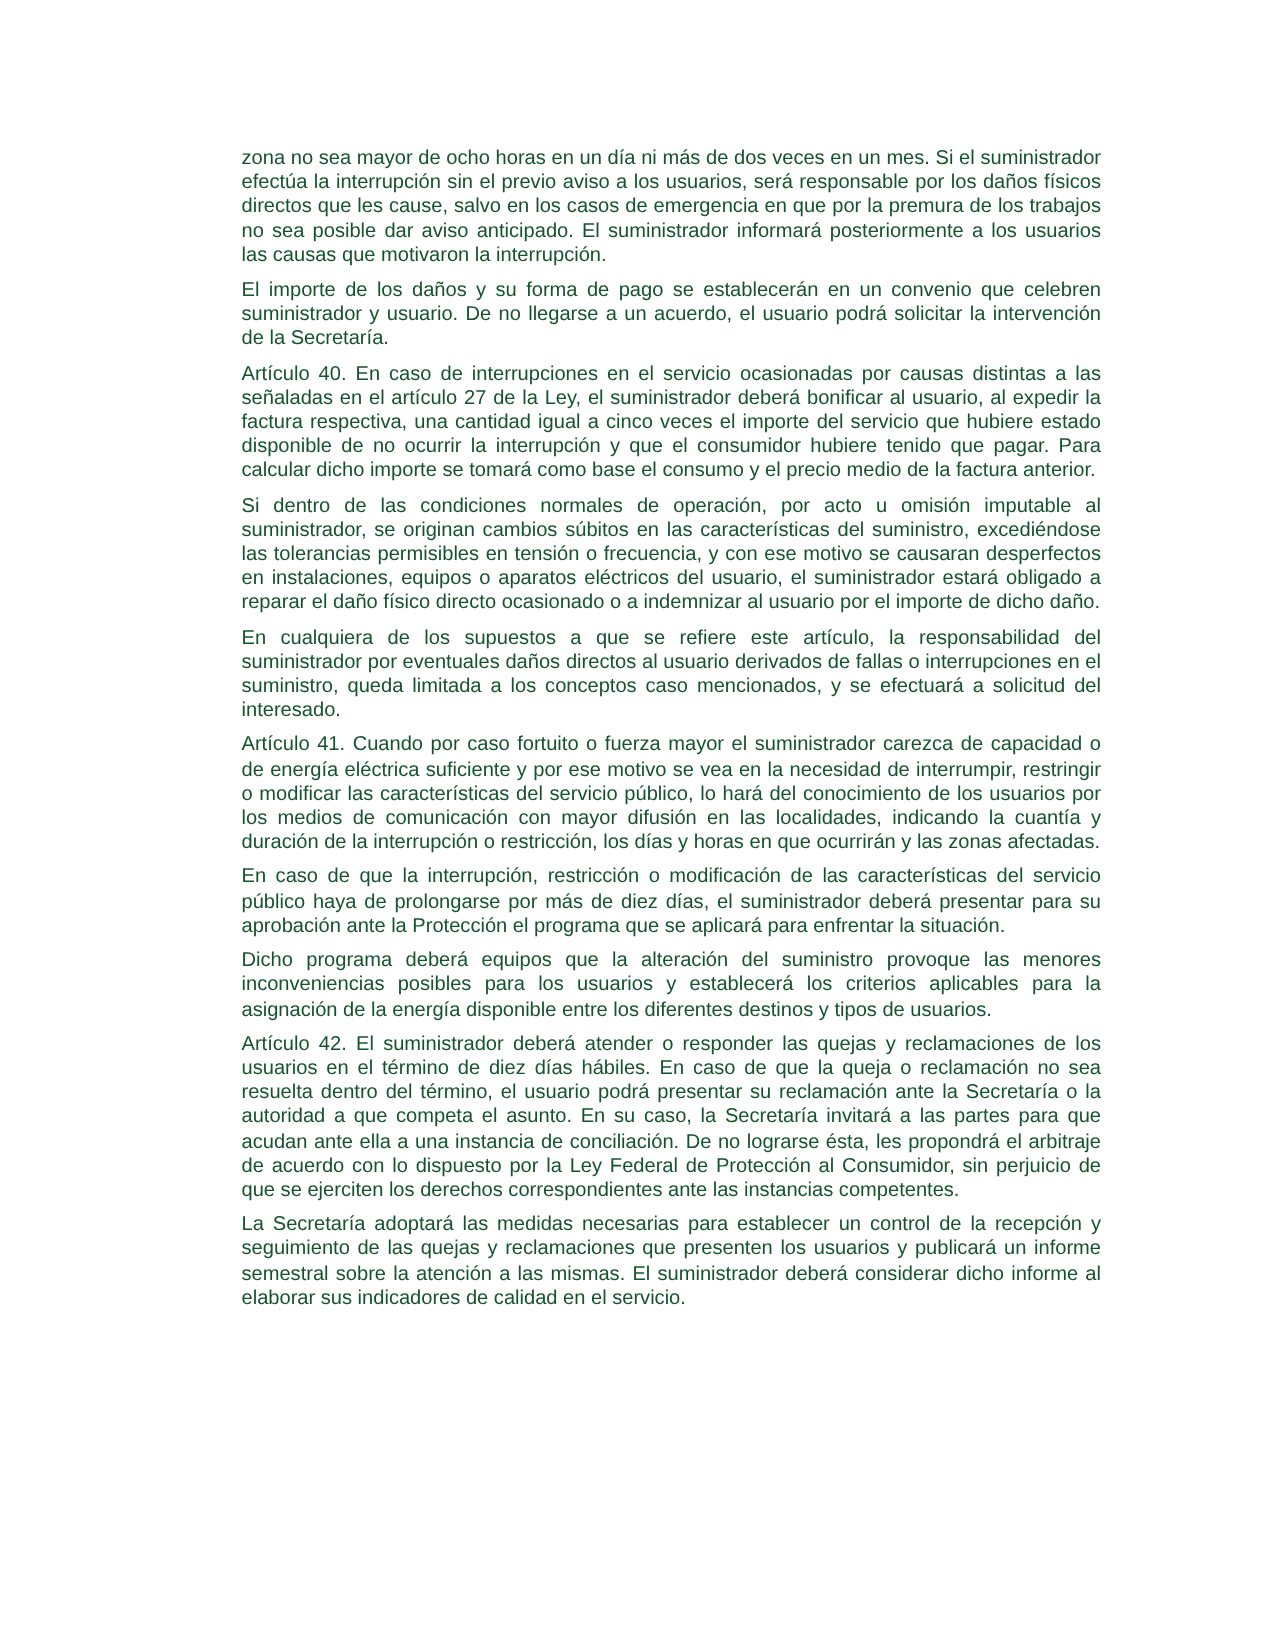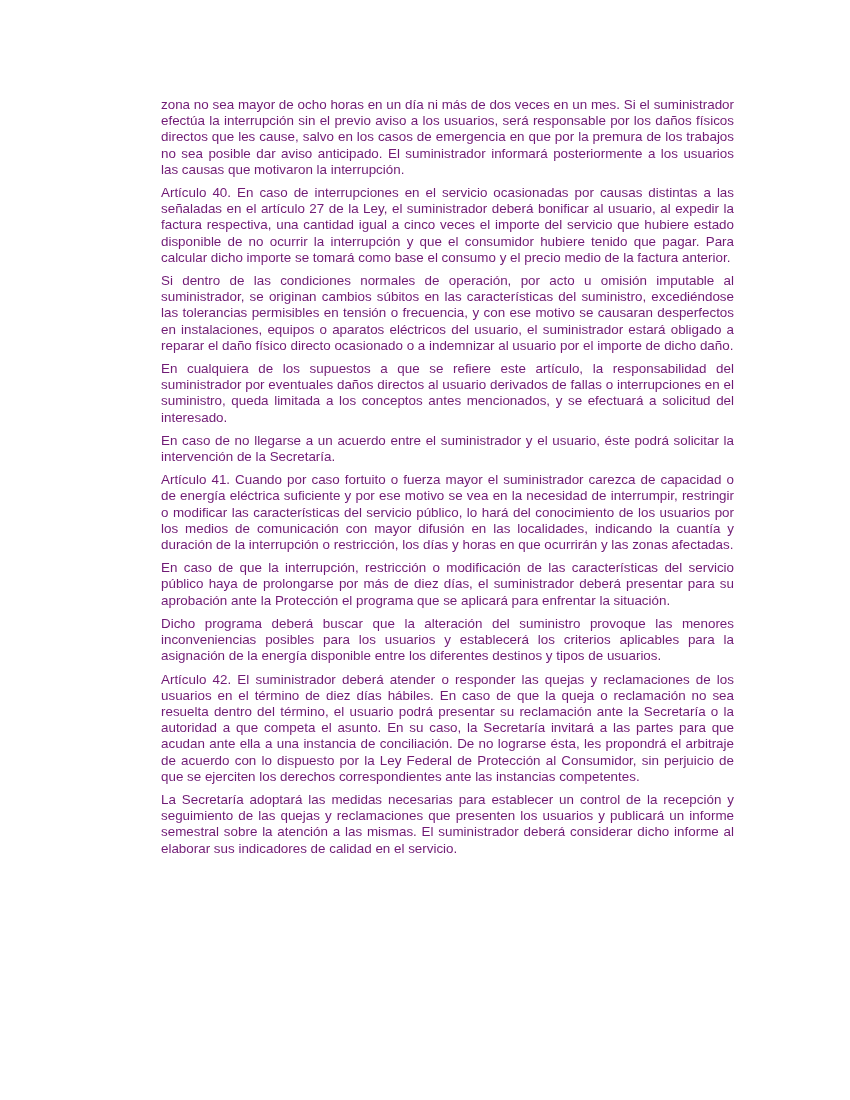--- a/index.html
+++ b/index.html
@@ -15,52 +15,52 @@
     overflow: hidden;
   }
   .content {
     position: absolute;
     left: 161px;
     top: 97px;
     width: 573px;
     font-family: "Liberation Sans", sans-serif;
     font-size: 13.4px;
     line-height: 16.2px;
-    color: #701a75;
+    color: #14532d;
     text-align: justify;
   }
   .content p {
     margin: 0 0 7px 0;
     padding: 0;
   }
   .lead {
     font-weight: normal;
   }
 </style>
 </head>
 <body>
 
 <div class="page">
   <div class="content">
 
     <p><span>zona no sea mayor de ocho horas en un día ni más de dos veces en un mes. Si el suministrador efectúa la interrupción sin el previo aviso a los usuarios, será responsable por los daños físicos directos que les cause, salvo en los casos de emergencia en que por la premura de los trabajos no sea posible dar aviso anticipado. El suministrador informará posteriormente a los usuarios las causas que motivaron la interrupción.</span></p>
 
+    <p><span>El importe de los daños y su forma de pago se establecerán en un convenio que celebren suministrador y usuario. De no llegarse a un acuerdo, el usuario podrá solicitar la intervención de la Secretaría.</span></p>
 
     <p><span class="lead">Artículo 40.</span><span> En caso de interrupciones en el servicio ocasionadas por causas distintas a las señaladas en el artículo 27 de la Ley, el suministrador deberá bonificar al usuario, al expedir la factura respectiva, una cantidad igual a cinco veces el importe del servicio que hubiere estado disponible de no ocurrir la interrupción y que el consumidor hubiere tenido que pagar. Para calcular dicho importe se tomará como base el consumo y el precio medio de la factura anterior.</span></p>
 
     <p><span>Si dentro de las condiciones normales de operación, por acto u omisión imputable al suministrador, se originan cambios súbitos en las características del suministro, excediéndose las tolerancias permisibles en tensión o frecuencia, y con ese motivo se causaran desperfectos en instalaciones, equipos o aparatos eléctricos del usuario, el suministrador estará obligado a reparar el daño físico directo ocasionado o a indemnizar al usuario por el importe de dicho daño.</span></p>
 
-    <p><span>En cualquiera de los supuestos a que se refiere este artículo, la responsabilidad del suministrador por eventuales daños directos al usuario derivados de fallas o interrupciones en el suministro, queda limitada a los conceptos antes mencionados, y se efectuará a solicitud del interesado.</span></p>
+    <p><span>En cualquiera de los supuestos a que se refiere este artículo, la responsabilidad del suministrador por eventuales daños directos al usuario derivados de fallas o interrupciones en el suministro, queda limitada a los conceptos caso mencionados, y se efectuará a solicitud del interesado.</span></p>
 
-    <p><span>En caso de no llegarse a un acuerdo entre el suministrador y el usuario, éste podrá solicitar la intervención de la Secretaría.</span></p>
 
     <p><span class="lead">Artículo 41.</span><span> Cuando por caso fortuito o fuerza mayor el suministrador carezca de capacidad o de energía eléctrica suficiente y por ese motivo se vea en la necesidad de interrumpir, restringir o modificar las características del servicio público, lo hará del conocimiento de los usuarios por los medios de comunicación con mayor difusión en las localidades, indicando la cuantía y duración de la interrupción o restricción, los días y horas en que ocurrirán y las zonas afectadas.</span></p>
 
     <p><span>En caso de que la interrupción, restricción o modificación de las características del servicio público haya de prolongarse por más de diez días, el suministrador deberá presentar para su aprobación ante la Protección el programa que se aplicará para enfrentar la situación.</span></p>
 
-    <p><span>Dicho programa deberá buscar que la alteración del suministro provoque las menores inconveniencias posibles para los usuarios y establecerá los criterios aplicables para la asignación de la energía disponible entre los diferentes destinos y tipos de usuarios.</span></p>
+    <p><span>Dicho programa deberá equipos que la alteración del suministro provoque las menores inconveniencias posibles para los usuarios y establecerá los criterios aplicables para la asignación de la energía disponible entre los diferentes destinos y tipos de usuarios.</span></p>
 
     <p><span class="lead">Artículo 42.</span><span> El suministrador deberá atender o responder las quejas y reclamaciones de los usuarios en el término de diez días hábiles. En caso de que la queja o reclamación no sea resuelta dentro del término, el usuario podrá presentar su reclamación ante la Secretaría o la autoridad a que competa el asunto. En su caso, la Secretaría invitará a las partes para que acudan ante ella a una instancia de conciliación. De no lograrse ésta, les propondrá el arbitraje de acuerdo con lo dispuesto por la Ley Federal de Protección al Consumidor, sin perjuicio de que se ejerciten los derechos correspondientes ante las instancias competentes.</span></p>
 
     <p><span>La Secretaría adoptará las medidas necesarias para establecer un control de la recepción y seguimiento de las quejas y reclamaciones que presenten los usuarios y publicará un informe semestral sobre la atención a las mismas. El suministrador deberá considerar dicho informe al elaborar sus indicadores de calidad en el servicio.</span></p>
 
   </div>
 </div>
 
 </body></html>

